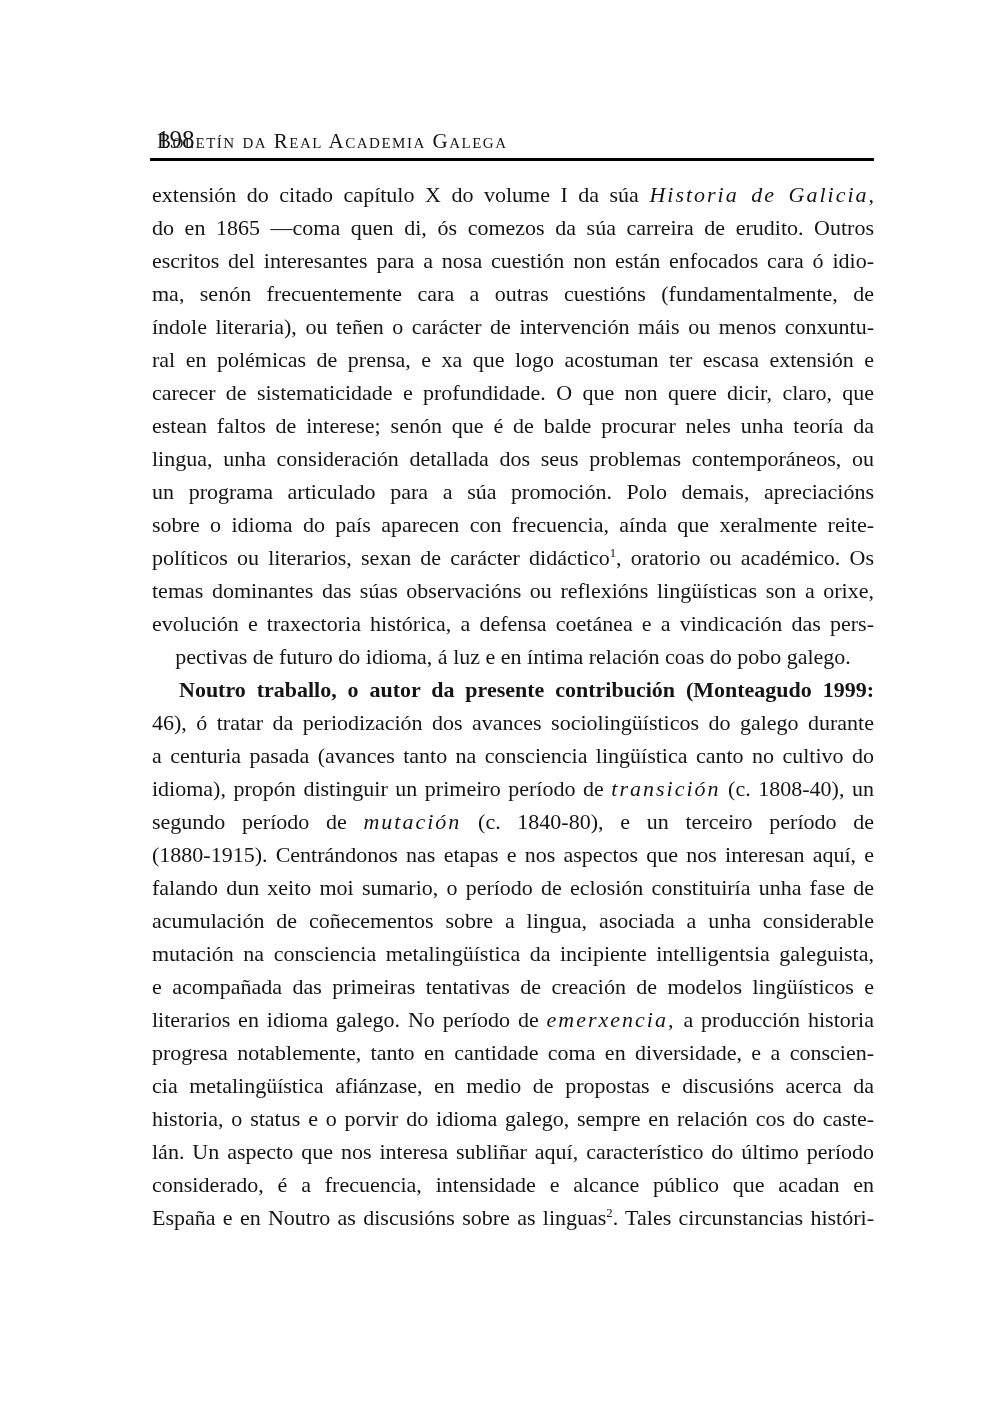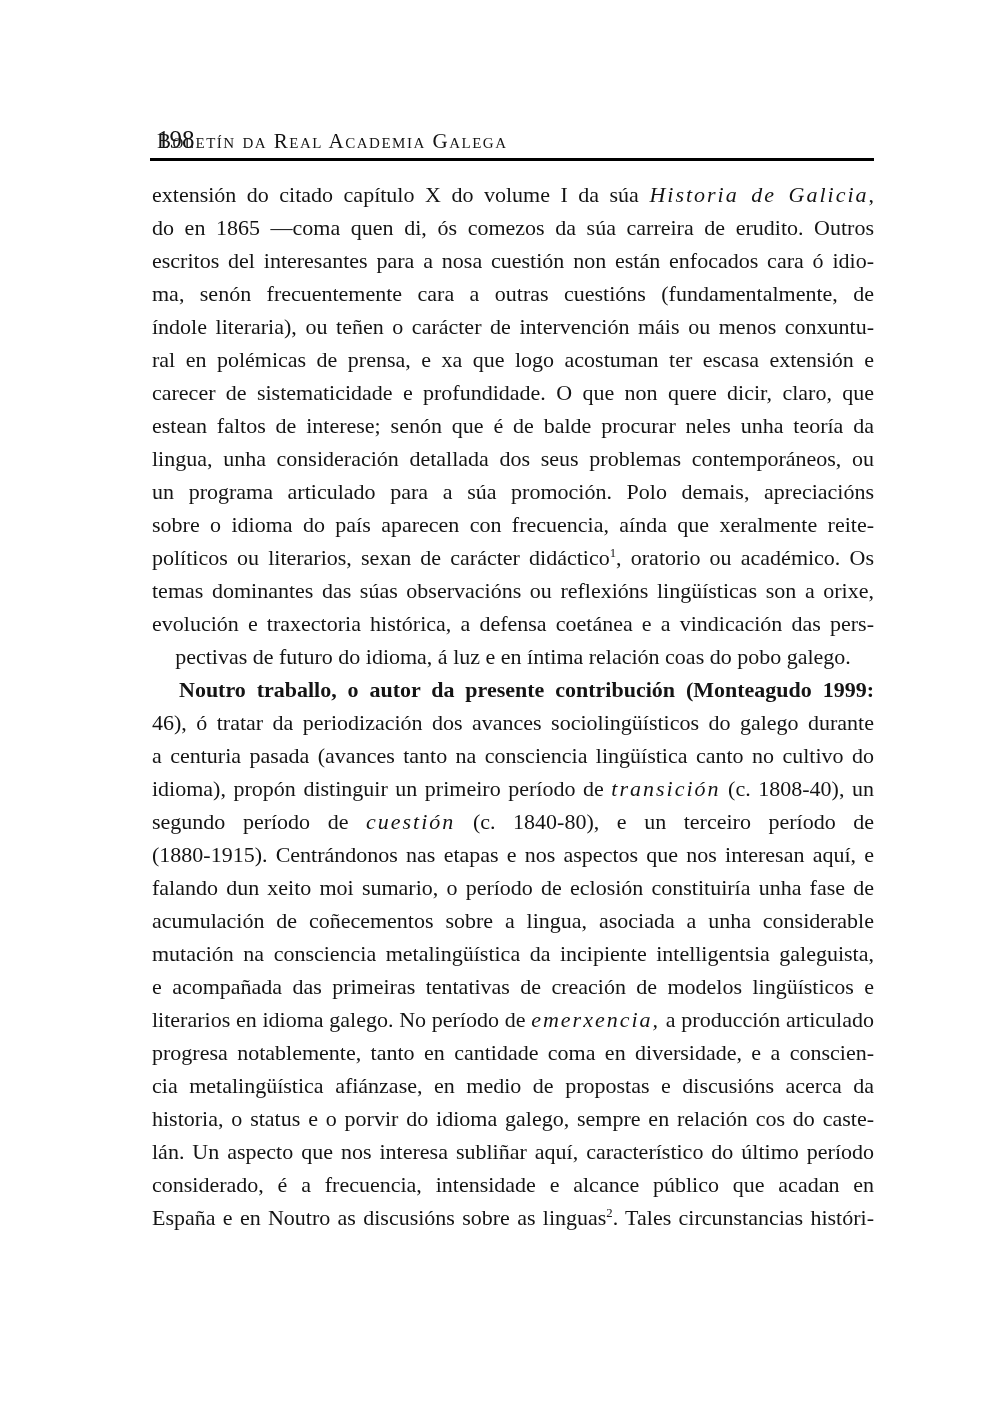--- a/index.html
+++ b/index.html
@@ -117,27 +117,27 @@
         <div class="line"><span>políticos ou literarios, sexan de carácter didáctico</span><sup class="fn">1</sup><span>, oratorio ou académico. Os</span></div>
         <div class="line"><span>temas dominantes das súas observacións ou reflexións lingüísticas son a orixe,</span></div>
         <div class="line"><span>evolución e traxectoria histórica, a defensa coetánea e a vindicación das pers-</span></div>
         <div class="line nojust"><span>pectivas de futuro do idioma, á luz e en íntima relación coas do pobo galego.</span></div>
       </div>
       <div class="para indent">
         <div class="line"><span>Noutro traballo, o autor da presente contribución (Monteagudo 1999: 341-</span></div>
         <div class="line"><span>46), ó tratar da periodización dos avances sociolingüísticos do galego durante</span></div>
         <div class="line"><span>a centuria pasada (avances tanto na consciencia lingüística canto no cultivo do</span></div>
         <div class="line"><span>idioma), propón distinguir un primeiro período de </span><span class="it">transición</span><span> (c. 1808-40), un</span></div>
-        <div class="line"><span>segundo período de </span><span class="it">cuestión</span><span> (c. 1840-80), e un terceiro período de </span></div>
+        <div class="line"><span>segundo período de </span><span class="it">mutación</span><span> (c. 1840-80), e un terceiro período de </span></div>
         <div class="line"><span>(1880-1915). Centrándonos nas etapas e nos aspectos que nos interesan aquí, e</span></div>
         <div class="line"><span>falando dun xeito moi sumario, o período de eclosión constituiría unha fase de</span></div>
         <div class="line"><span>acumulación de coñecementos sobre a lingua, asociada a unha considerable</span></div>
         <div class="line"><span>mutación na consciencia metalingüística da incipiente intelligentsia galeguista,</span></div>
         <div class="line"><span>e acompañada das primeiras tentativas de creación de modelos lingüísticos e</span></div>
-        <div class="line"><span>literarios en idioma galego. No período de </span><span class="it">emerxencia,</span><span> a producción articulado</span></div>
+        <div class="line"><span>literarios en idioma galego. No período de </span><span class="it">emerxencia,</span><span> a producción historia</span></div>
         <div class="line"><span>progresa notablemente, tanto en cantidade coma en diversidade, e a conscien-</span></div>
         <div class="line"><span>cia metalingüística afiánzase, en medio de propostas e discusións acerca da</span></div>
         <div class="line"><span>historia, o status e o porvir do idioma galego, sempre en relación cos do caste-</span></div>
         <div class="line"><span>lán. Un aspecto que nos interesa subliñar aquí, característico do último período</span></div>
         <div class="line"><span>considerado, é a frecuencia, intensidade e alcance público que acadan en</span></div>
         <div class="line"><span>España e en Noutro as discusións sobre as linguas</span><sup class="fn">2</sup><span>. Tales circunstancias históri-</span></div>
       </div>
     </div>
 
 </div>

